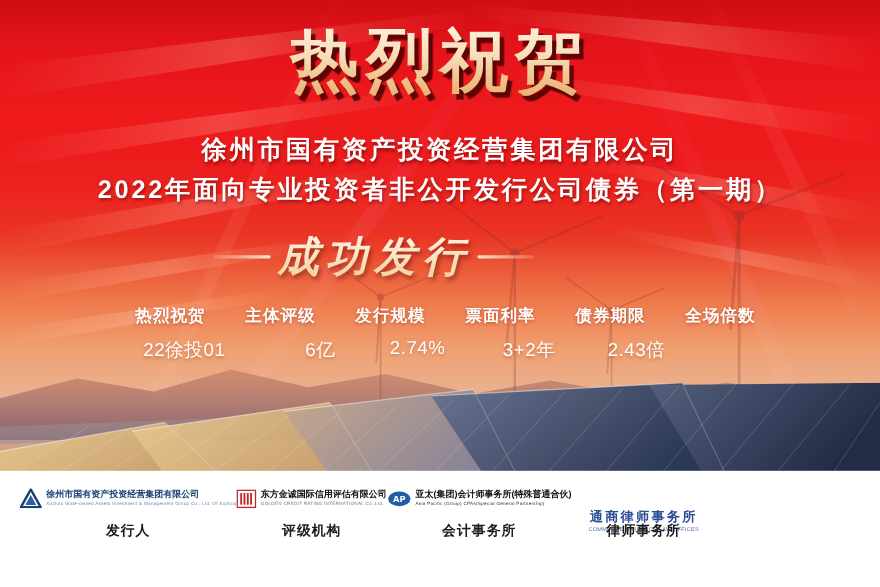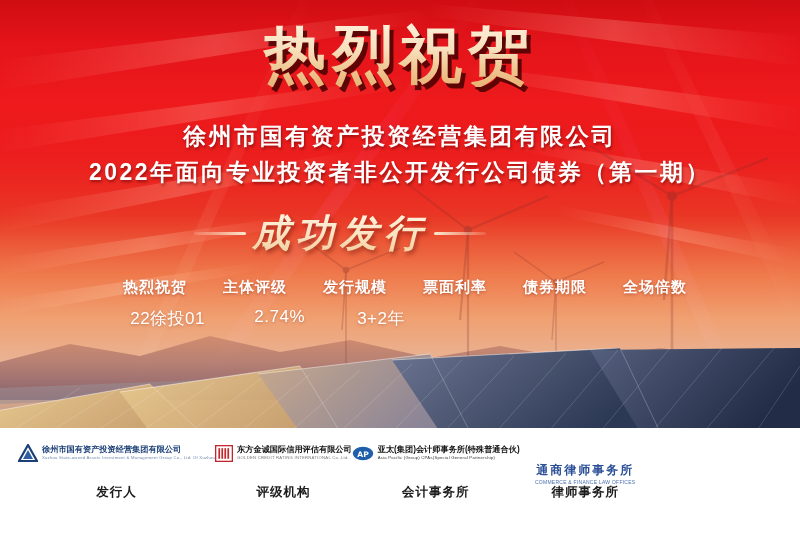--- a/index.html
+++ b/index.html
@@ -241,21 +241,21 @@
     white-space: nowrap;
     letter-spacing: 0px;
   }
   .logo-en {
     font-size: 4.2px;
     white-space: nowrap;
     letter-spacing: 0.25px;
     margin-top: 1px;
   }
   .role {
-    margin-top: 14px;
+    margin-top: 4px;
     font-size: 12.5px;
     font-weight: bold;
     color: #1b1b1b;
     letter-spacing: 1px;
   }
 
   
   .c-xzig   { color: #1b3f77; }
   .c-xzig-en{ color: #6c87ad; }
   .c-zt     { color: #111111; }
@@ -438,22 +438,24 @@
 
     <div class="stats">
       <div class="stat-head">热烈祝贺</div>
       <div class="stat-head">主体评级</div>
       <div class="stat-head">发行规模</div>
       <div class="stat-head">票面利率</div>
       <div class="stat-head">债券期限</div>
       <div class="stat-head">全场倍数</div>
 
       <div class="stat-val">22徐投01</div>
+      <div class="stat-val">6亿</div>
       <div class="stat-val">2.74%</div>
       <div class="stat-val">3+2年</div>
+      <div class="stat-val">2.43倍</div>
     </div>
   </div>
 
   <div class="footer">
     <div class="footer-inner">
 
       <div class="partner">
         <div class="logo-row">
           <span class="logo-mark">
             <svg width="20" height="18" viewBox="0 0 20 18">

